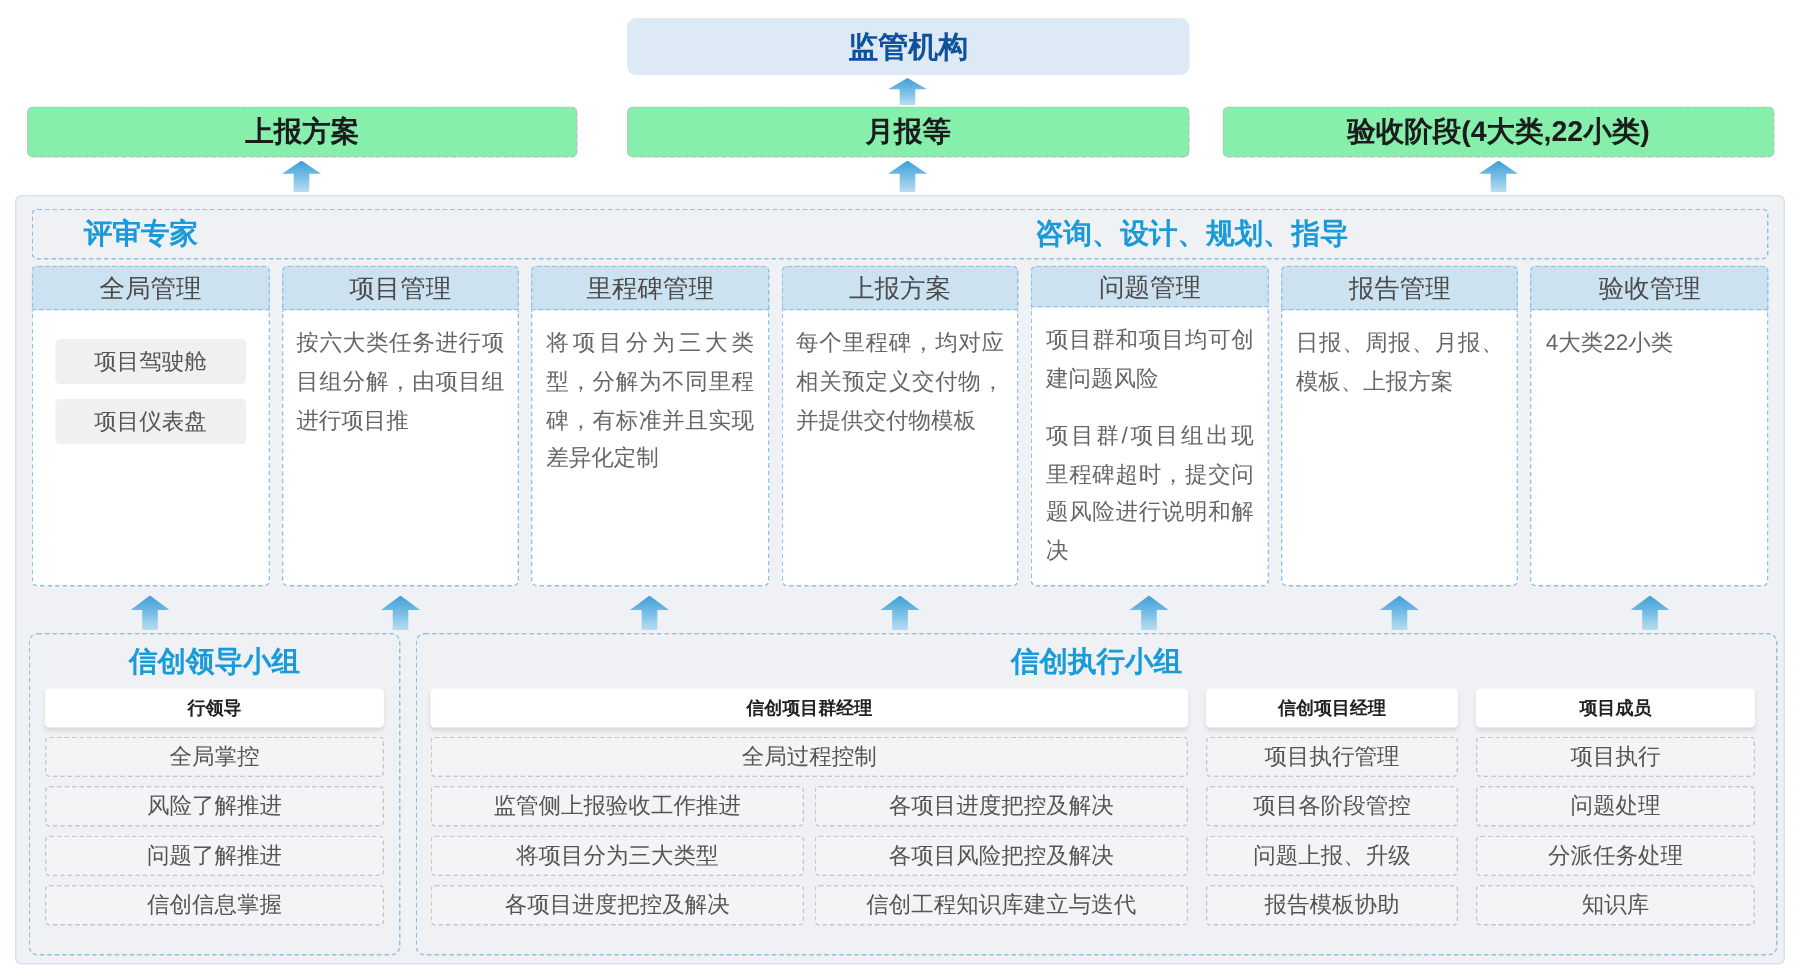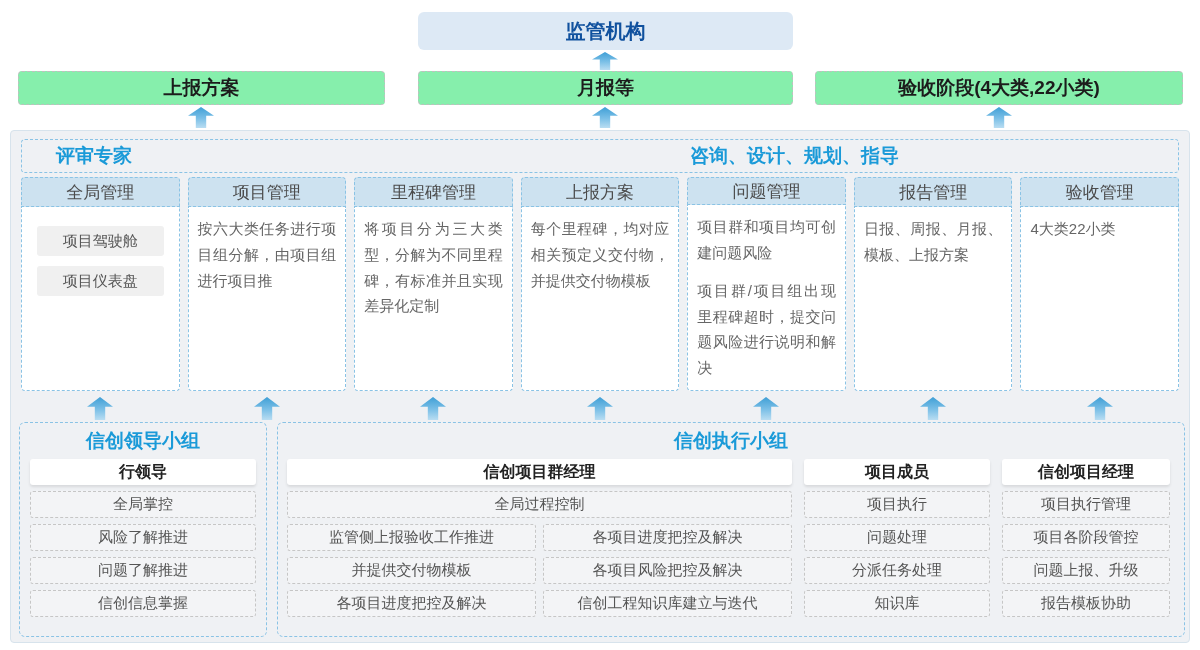--- a/index.html
+++ b/index.html
@@ -56,21 +56,21 @@
 
   
   .group-box { position:absolute; top:291px; height:215px;
     border:1px dashed #8ac3e5; border-radius:6px; }
   .leader-box { left:8px; width:248px; }
   .exec-box { left:266px; width:908px; }
   .group-title { position:absolute; top:5px; left:0; width:100%; text-align:center;
     color:#1a9ad8; font-size:19px; font-weight:bold; }
 
   .role-pill { height:26px; background:#fff; border-radius:3px; box-shadow:0 2px 3px rgba(0,0,0,0.10);
-    display:flex; align-items:center; justify-content:center; color:#222; font-size:16px; font-weight:bold; }
+    display:flex; align-items:center; justify-content:center; color:#222; font-size:12px; font-weight:bold; }
   .task-item { height:27px; background:#f3f4f6; border:1px dashed #c6c6c6; border-radius:3px;
     display:flex; align-items:center; justify-content:center; color:#555; font-size:15px; white-space:nowrap; }
 
   .leader-inner { position:absolute; left:10px; right:10px; top:36px; }
   .leader-inner .task-item { margin-top:6px; }
 
   .exec-inner { position:absolute; left:9px; right:14px; top:36px; display:flex; gap:12px; }
   .exec-col { display:flex; flex-direction:column; }
   .exec-col .task-item { margin-top:6px; }
   .exec-col-a { flex:0 0 505px; }
@@ -187,40 +187,40 @@
     <div class="group-box exec-box">
       <div class="group-title">信创执行小组</div>
       <div class="exec-inner">
 
         <div class="exec-col exec-col-a">
           <div class="role-pill">信创项目群经理</div>
           <div class="pm-grid">
             <div class="task-item span2" style="margin-top:6px">全局过程控制</div>
             <div class="task-item" style="margin-top:6px">监管侧上报验收工作推进</div>
             <div class="task-item" style="margin-top:6px">各项目进度把控及解决</div>
-            <div class="task-item" style="margin-top:6px">并提供交付物模板</div>
+            <div class="task-item" style="margin-top:6px">将项目分为三大类型</div>
             <div class="task-item" style="margin-top:6px">各项目风险把控及解决</div>
             <div class="task-item" style="margin-top:6px">各项目进度把控及解决</div>
             <div class="task-item" style="margin-top:6px">信创工程知识库建立与迭代</div>
           </div>
+        </div>
+
+        <div class="exec-col exec-col-b">
+          <div class="role-pill">信创项目经理</div>
+          <div class="task-item">项目执行管理</div>
+          <div class="task-item">项目各阶段管控</div>
+          <div class="task-item">问题上报、升级</div>
+          <div class="task-item">报告模板协助</div>
         </div>
 
         <div class="exec-col exec-col-c">
           <div class="role-pill">项目成员</div>
           <div class="task-item">项目执行</div>
           <div class="task-item">问题处理</div>
           <div class="task-item">分派任务处理</div>
           <div class="task-item">知识库</div>
         </div>
 
-        <div class="exec-col exec-col-b">
-          <div class="role-pill">信创项目经理</div>
-          <div class="task-item">项目执行管理</div>
-          <div class="task-item">项目各阶段管控</div>
-          <div class="task-item">问题上报、升级</div>
-          <div class="task-item">报告模板协助</div>
-        </div>
-
       </div>
     </div>
 
   </div>
 </div>
 
 </body></html>

